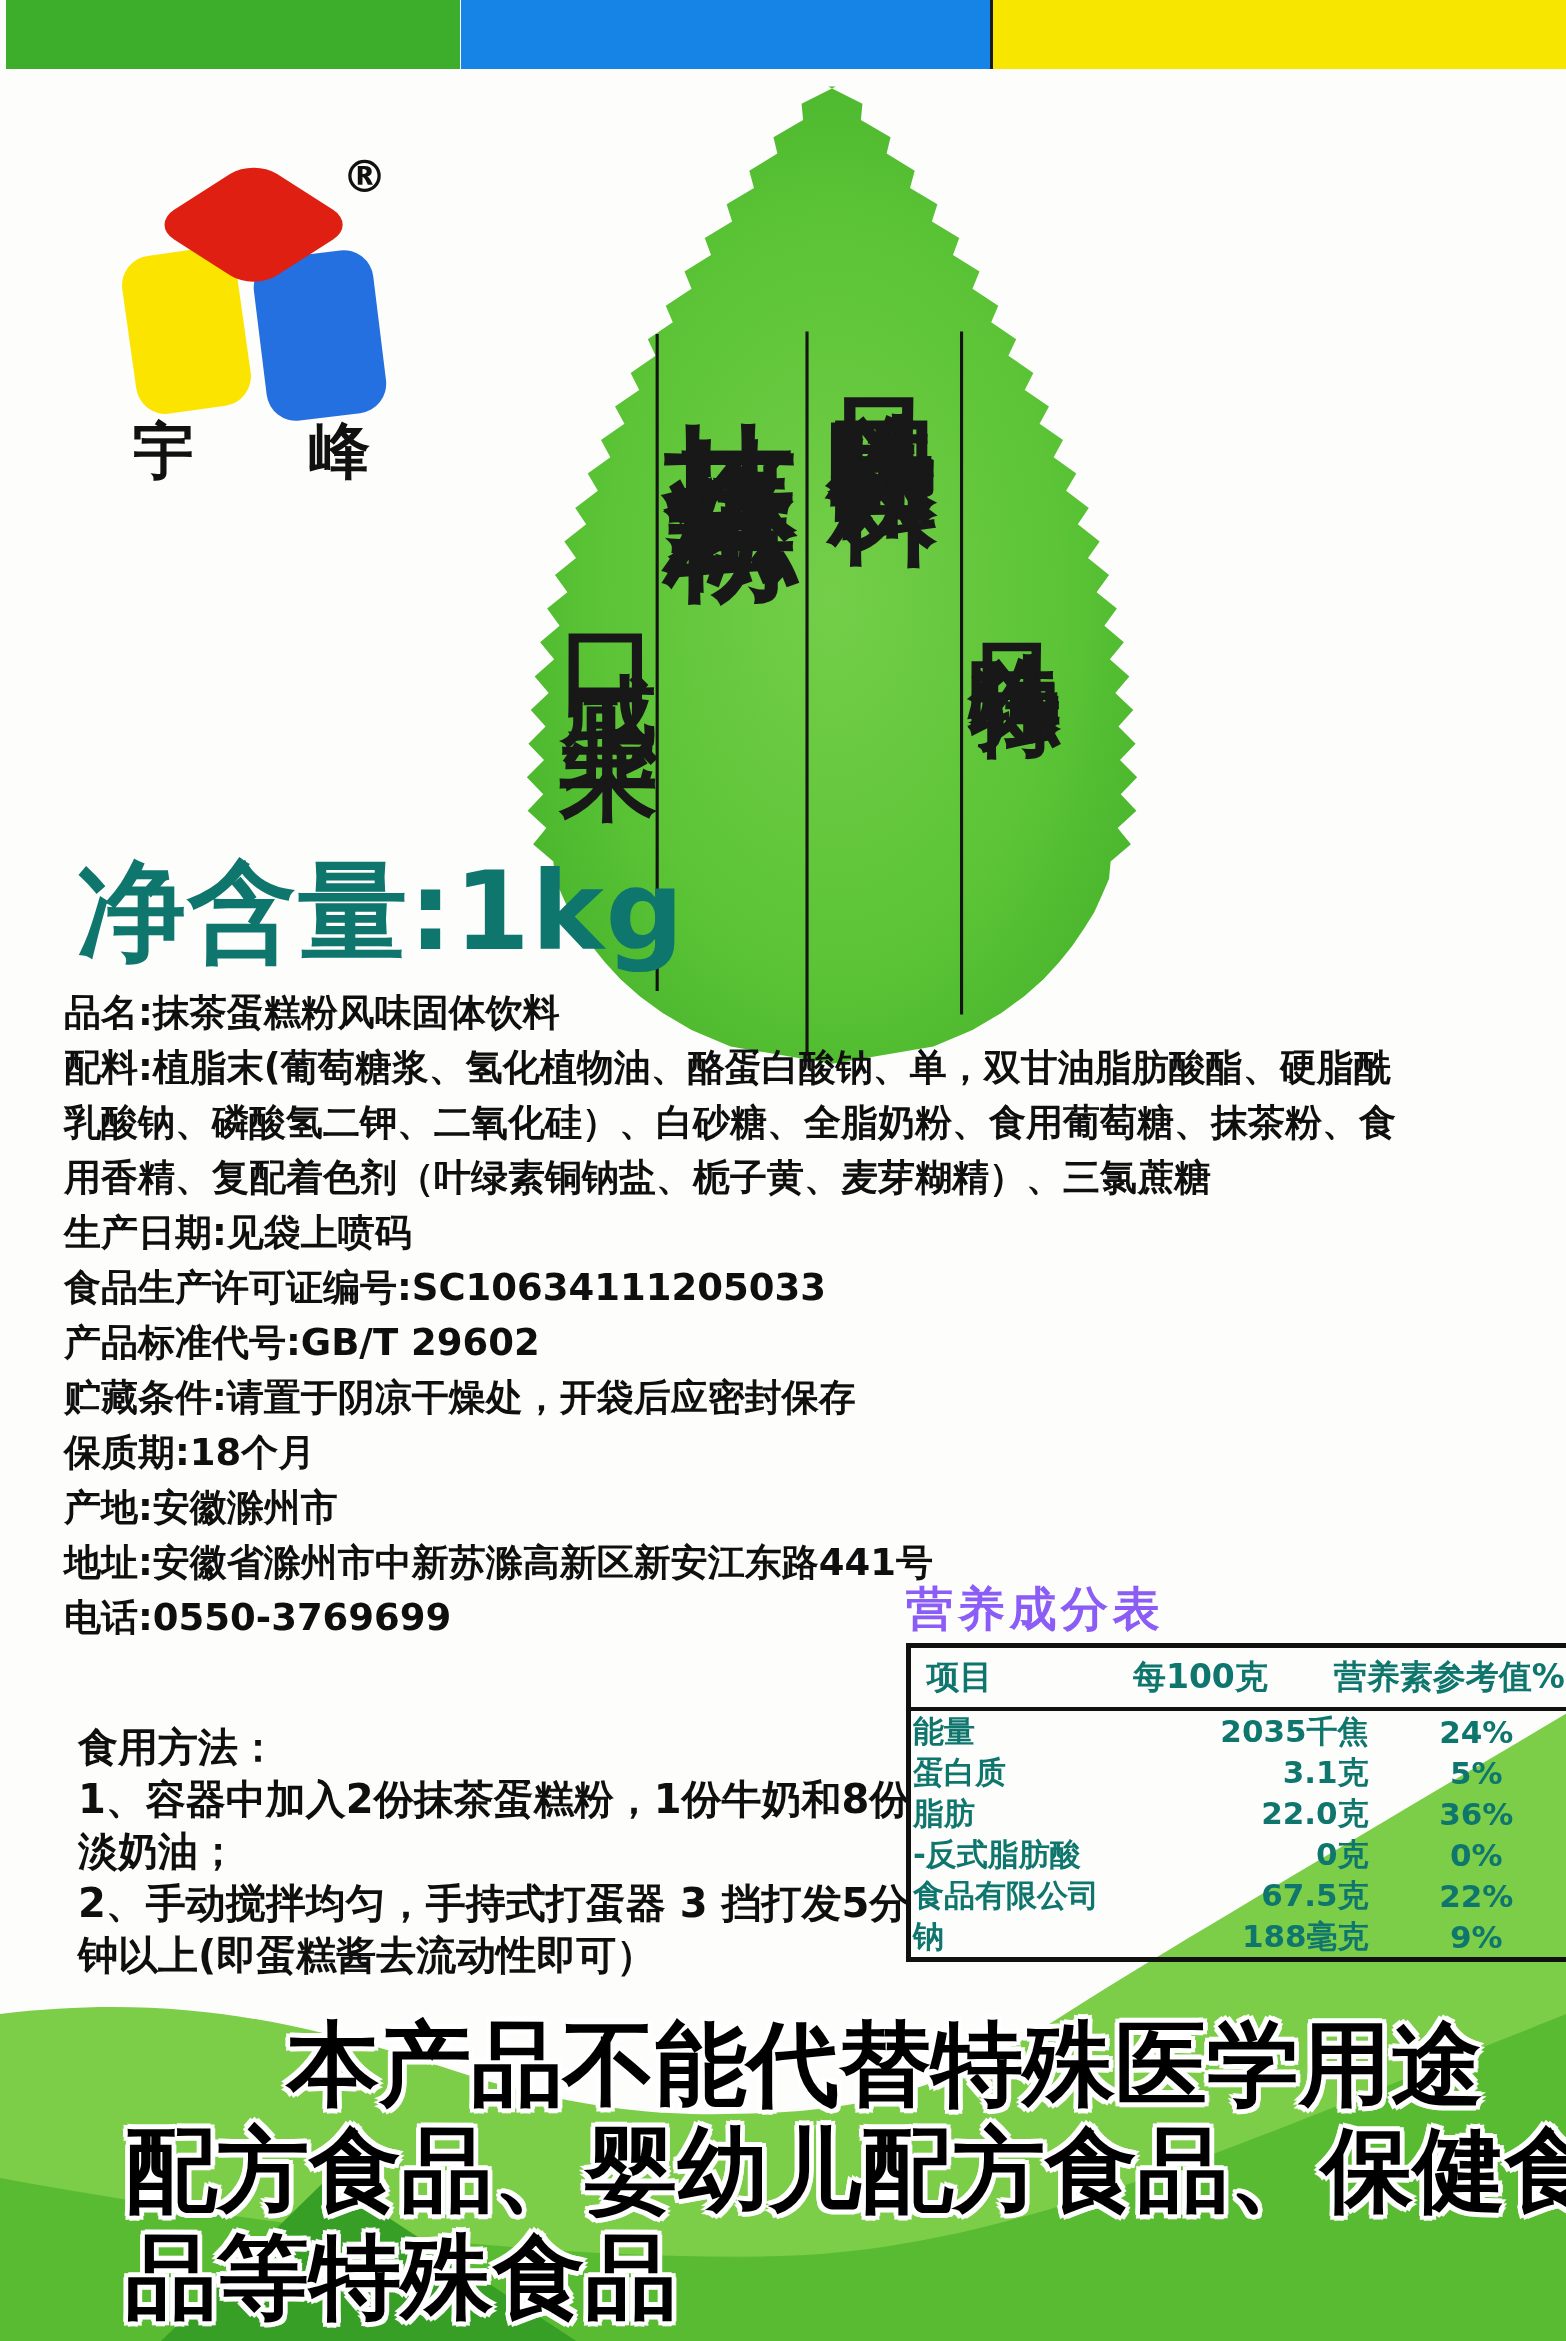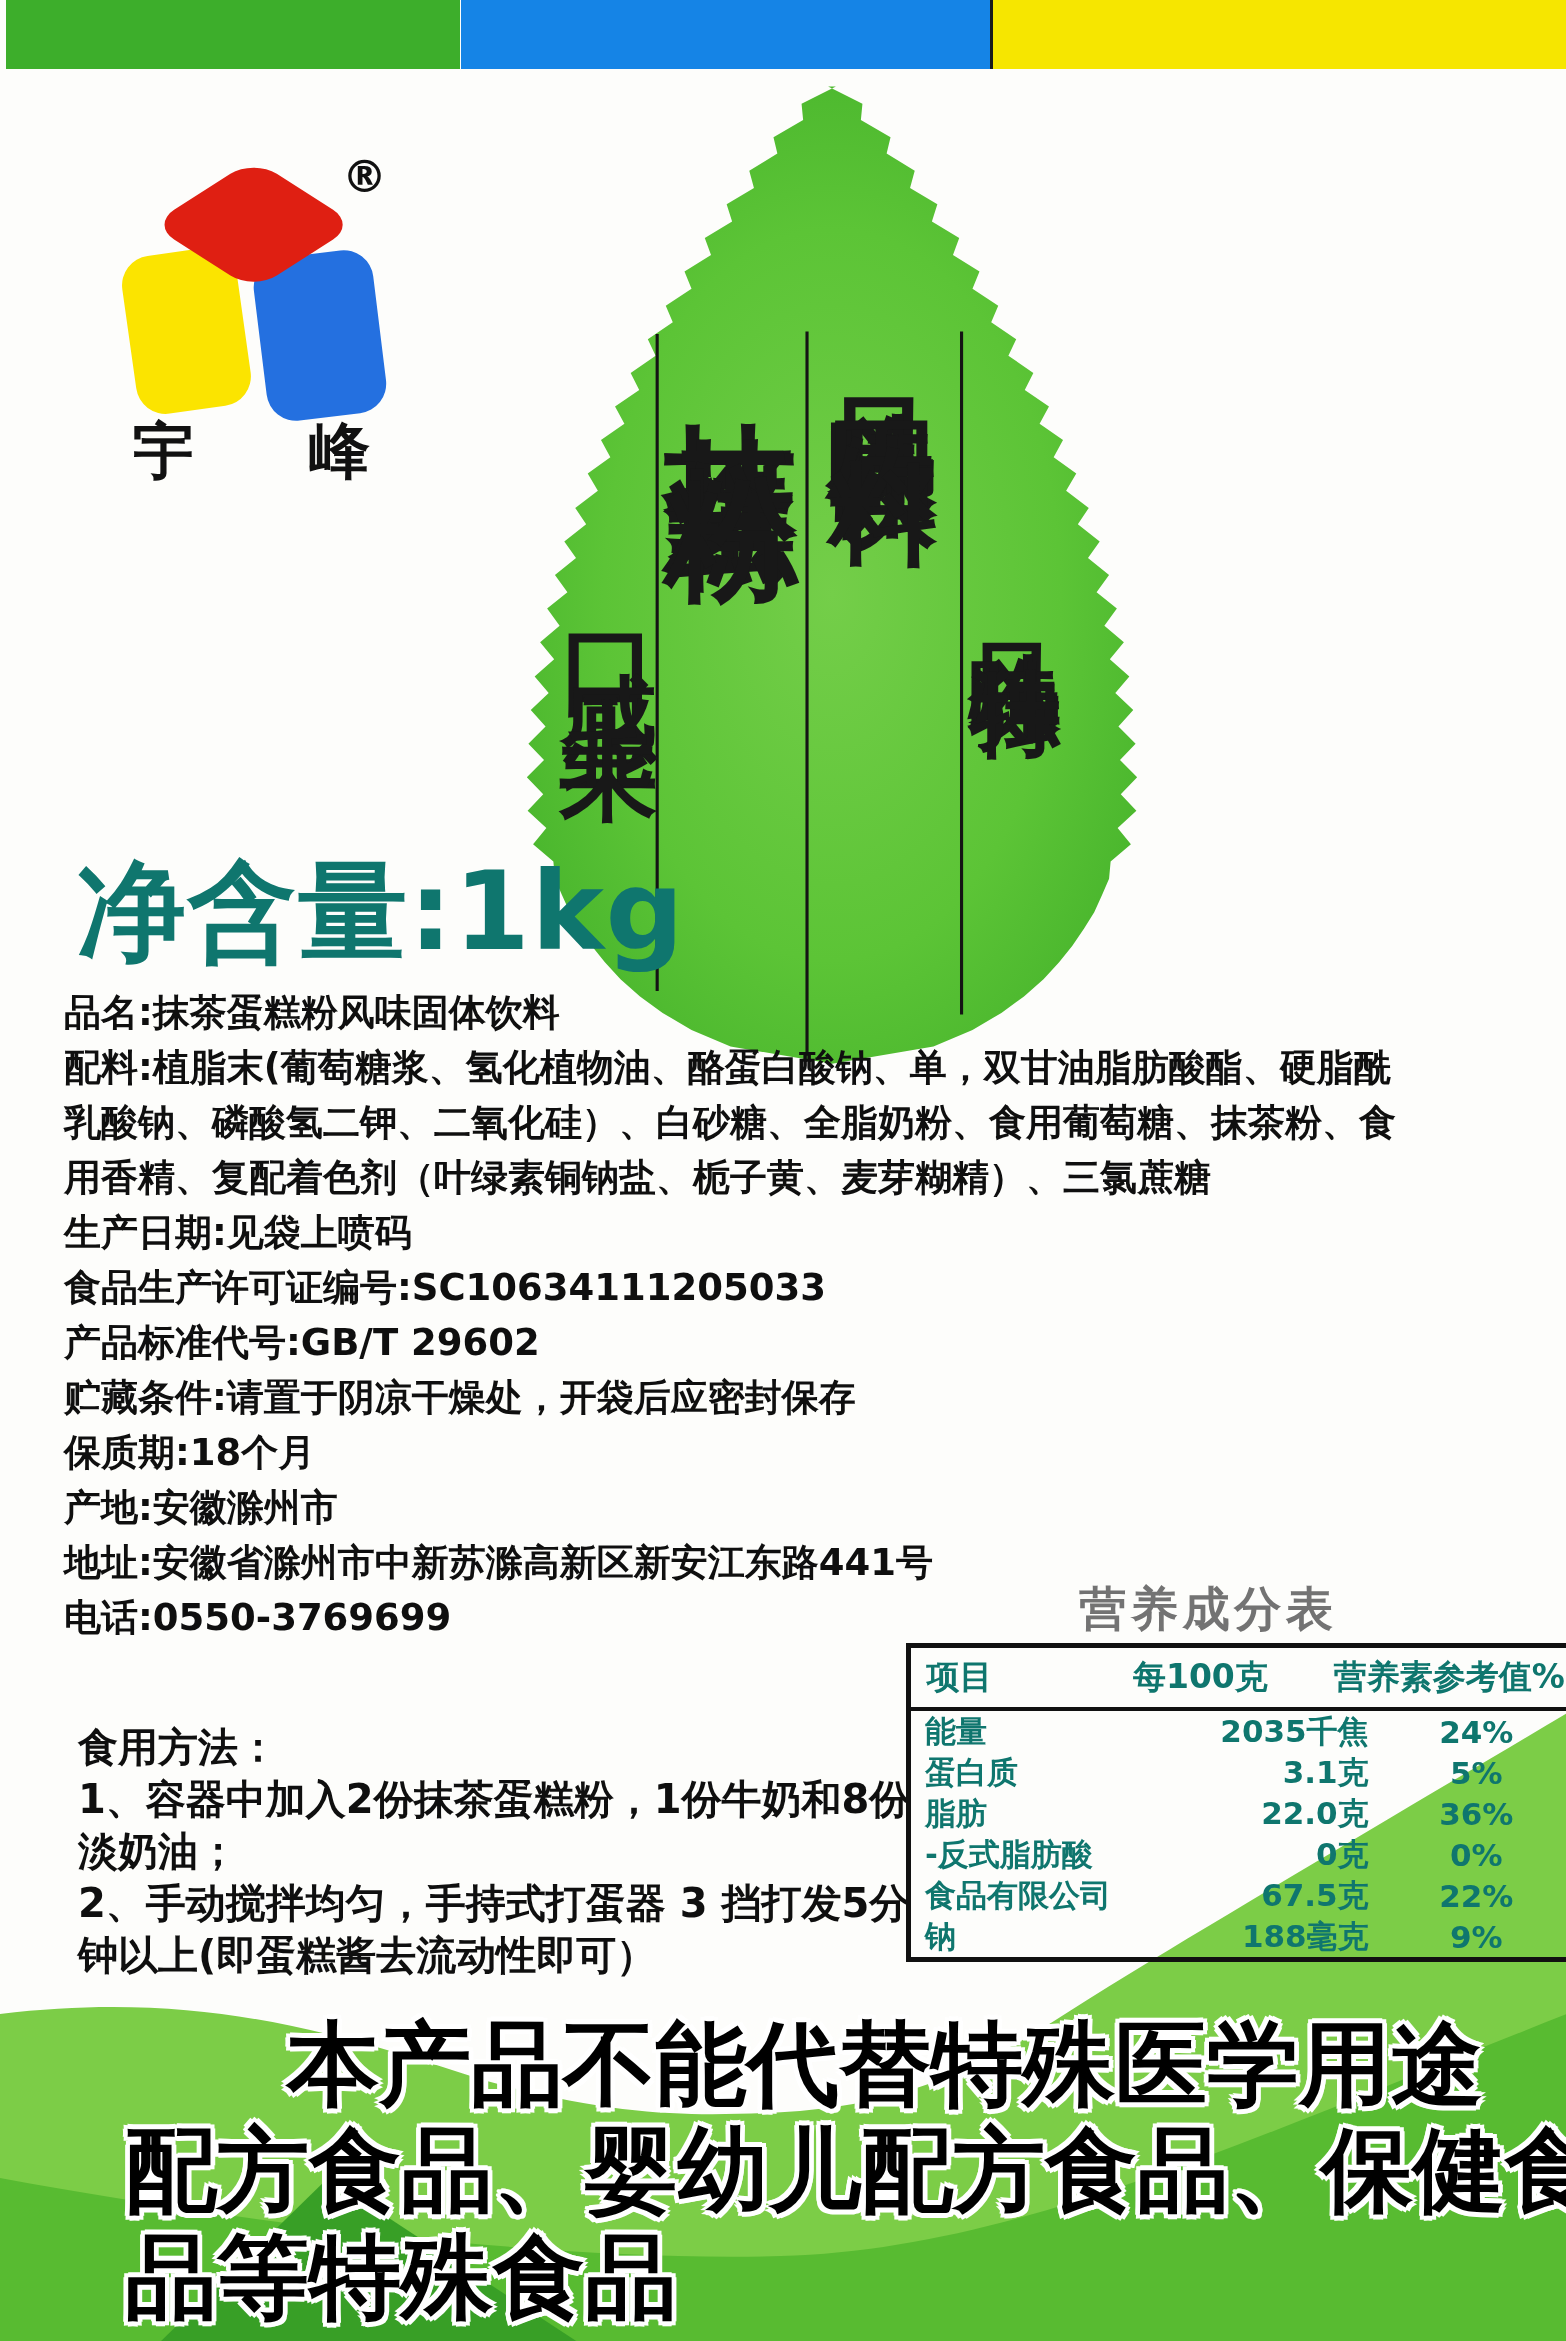--- a/index.html
+++ b/index.html
@@ -35,32 +35,32 @@
   .col-flavor{left:969px; top:570px; font-size:92px; letter-spacing:7.8px;}
   
   .net-weight{position:absolute; left:77px; top:839px; font-size:109px; font-weight:900; letter-spacing:1.6px; color:#0f766e;}
   
   .info{position:absolute; left:64px; top:985px; width:1468px; font-size:37px; font-weight:700; line-height:55px; color:#0f0f0f;}
   
   .usage{position:absolute; left:78px; top:1721px; width:851px; font-size:40px; font-weight:700; line-height:52px; color:#0f0f0f;}
   
   .waves{position:absolute; left:0; top:1678px; width:1567px; height:664px; z-index:1;}
   
-  .nut-title{position:absolute; left:906px; top:1578px; width:605px; text-align:center;
-             font-size:47px; font-weight:900; letter-spacing:4.7px; z-index:2; color:#737373;}
+  .nut-title{position:absolute; left:906px; top:1578px; width:605px; 
+             font-size:47px; font-weight:900; letter-spacing:4.7px; z-index:2; color:#8b5cf6;}
   .nut-table{position:absolute; left:906px; top:1643px; width:683px; height:319px;
              border:5.5px solid #111; box-sizing:border-box; z-index:2; color:#0f766e;}
   .nut-head{height:59px; border-bottom:4.7px solid #111; display:grid;
             grid-template-columns:26% 34% 40%; align-items:center;
             font-size:33px; font-weight:700;}
   .nut-head .h1{padding-left:15.6px;}
   .nut-head .h2,.nut-head .h3{text-align:center;}
   .nut-row{display:grid; grid-template-columns:40% 28% 32%; height:41px;
            align-items:center; font-size:31px; font-weight:700;}
-  .nut-row .c-label{padding-left:14px; white-space:nowrap;}
+  .nut-row .c-label{padding-left:2px; white-space:nowrap;}
   .nut-row .c-val{text-align:right;}
   .nut-row .c-pct{text-align:center;}
   
   .warn{position:absolute; font-size:92px; font-weight:900; color:#000; z-index:2; white-space:nowrap;
         text-shadow:-4.7px 0 #fff,4.7px 0 #fff,0 -4.7px #fff,0 4.7px #fff,
                     -3.9px -3.9px #fff,3.9px 3.9px #fff,-3.9px 3.9px #fff,3.9px -3.9px #fff;}
   .warn-1{left:287px; top:2003px;}
   .warn-2{left:125px; top:2109px;}
   .warn-3{left:125px; top:2216px;}
 </style>

